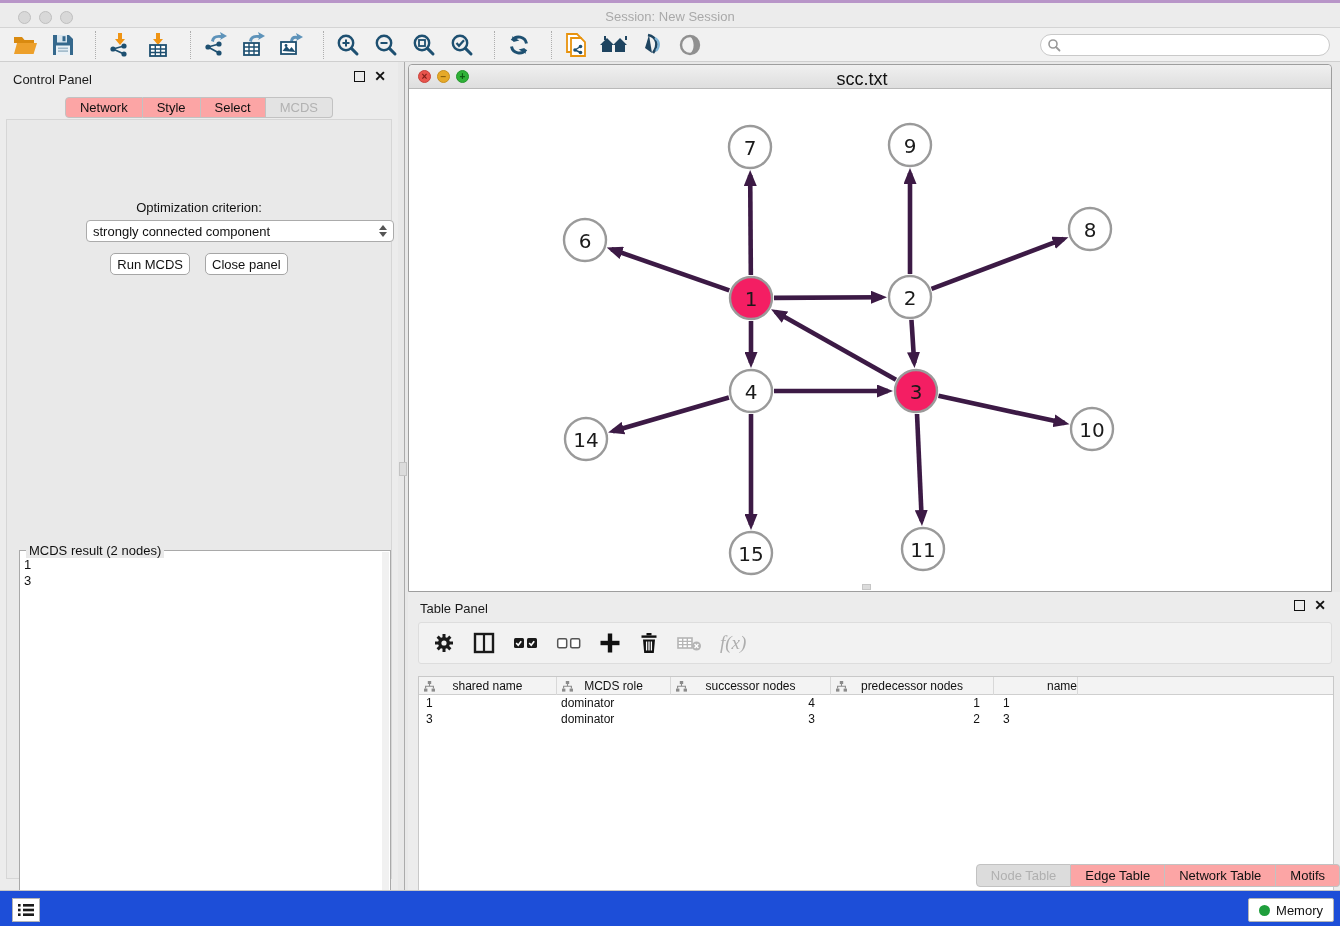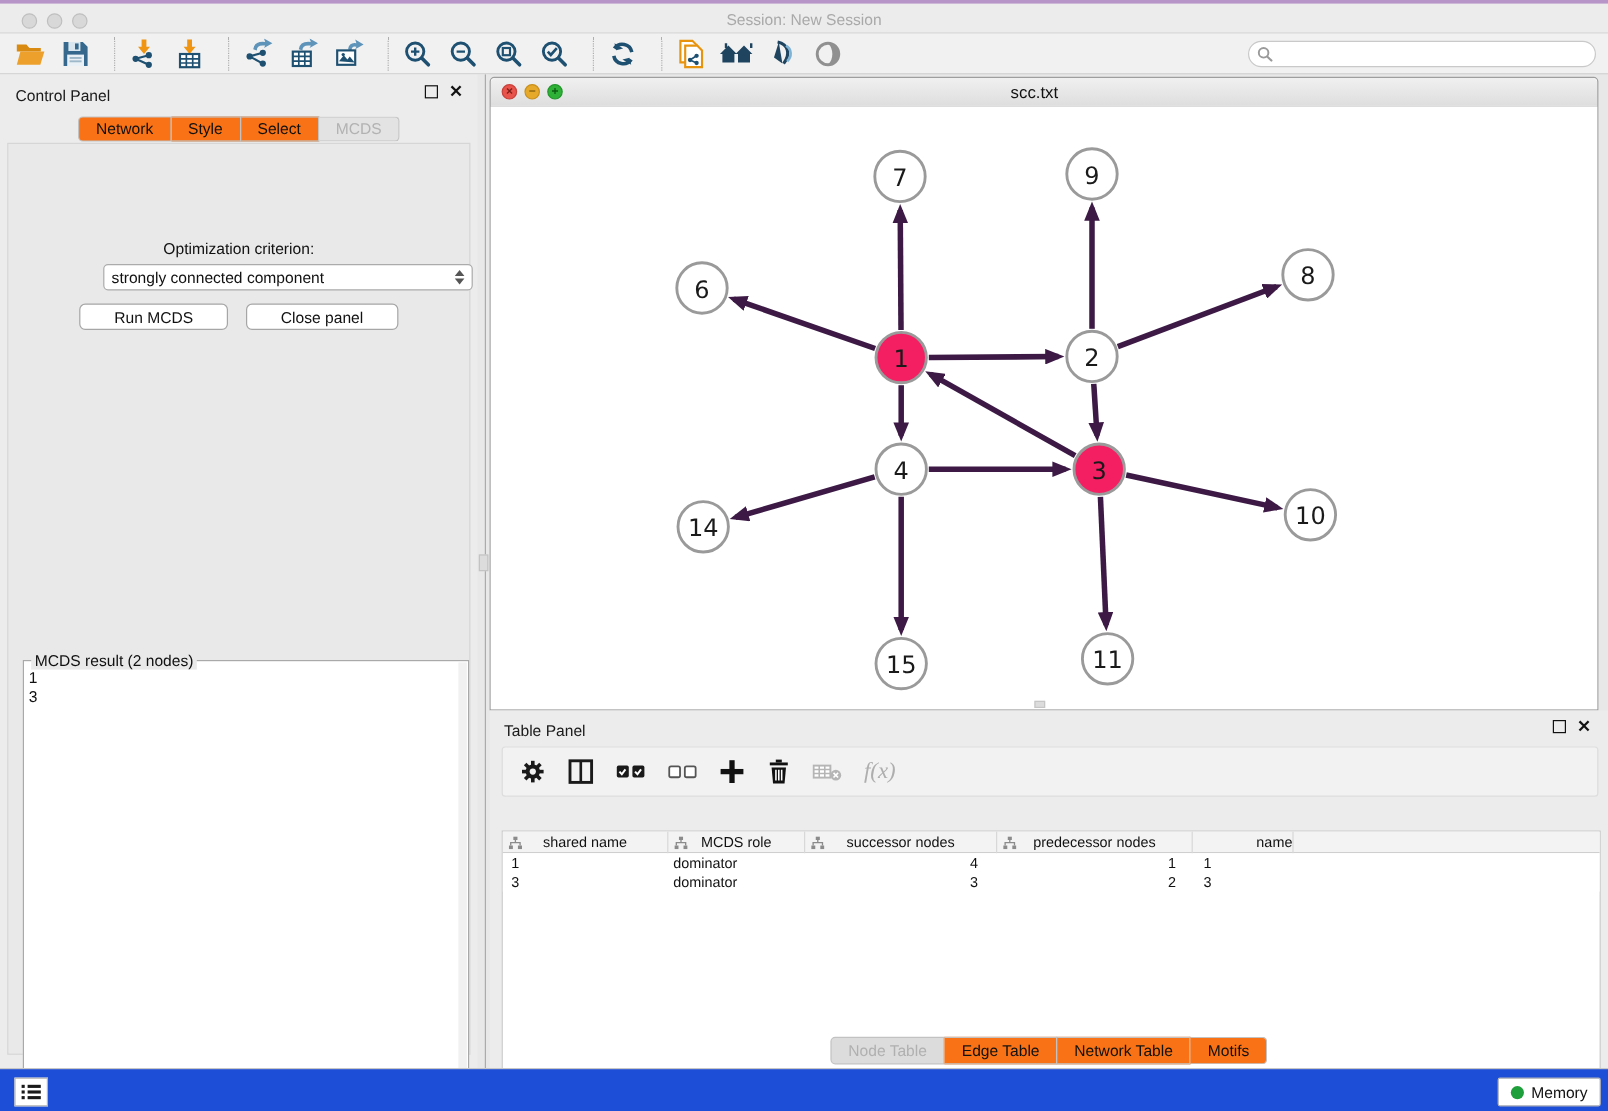--- a/index.html
+++ b/index.html
@@ -31,84 +31,84 @@
   
   .cpanel { position:absolute; left:0; top:62px; width:398px; height:828px; background:#ececec; }
   .cpanel-hdr { position:absolute; left:0; top:0; width:100%; height:34px;text-decoration:underline; }
   .cpanel-title { position:absolute; left:13px; top:10px; font-size:13px; color:#1a1a1a; }
   .panel-icons { position:absolute; right:12px; top:9px; display:flex; gap:9px; align-items:center; }
   .float-ic { width:11px; height:11px; border:1.6px solid #111; background:transparent; }
   .close-ic { font-size:14px; font-weight:bold; color:#111; line-height:11px; }
 
   .tabrow { position:absolute; left:0; top:35px; width:100%; display:flex; justify-content:center; }
   .tabseg { display:flex; }
-  .tab { height:21px; padding:0 14px; display:flex; align-items:center; font-size:13px; background:#f97316;
+  .tab { height:21px; padding:0 14px; display:flex; align-items:center; font-size:13px; background:#fca5a5;
     border:1px solid #c2c2c2; border-left:none; color:#111; }
   .tab:first-child { border-left:1px solid #c2c2c2; border-radius:4px 0 0 4px; }
   .tab:last-child { border-radius:0 4px 4px 0; }
   .tab.sel-gray { background:#e3e3e3; color:#b2b2b2; }
 
   .cpanel-content { position:absolute; left:6px; top:57px; width:386px; height:760px; background:#e9e9e9;
     border:1px solid #d6d6d6; }
   .opt-label { position:absolute; left:0; width:100%; top:80px; text-align:center; font-size:13px; color:#111; }
   .dropdown { position:absolute; left:38px; top:100px; width:308px; height:22px; background:#fff;
     border:1px solid #ababab; border-radius:4px; display:flex; align-items:center; padding:0 6px; font-size:13px; color:#111;margin-left:41px; }
   .dd-stepper { margin-left:auto; display:flex; flex-direction:column; gap:2px; align-items:center; }
   .dd-up { width:0; height:0; border-left:4px solid transparent; border-right:4px solid transparent; border-bottom:5px solid #555; }
   .dd-down { width:0; height:0; border-left:4px solid transparent; border-right:4px solid transparent; border-top:5px solid #555; }
   .btnrow { position:absolute; left:0; top:133px; width:100%; display:flex; justify-content:center; gap:15px; }
-  .pbtn { height:22px; padding:0 28px; background:#fff; border:1px solid #a6a6a6; border-radius:5px;
+  .pbtn { height:22px; padding:0 6px; background:#fff; border:1px solid #a6a6a6; border-radius:5px;
     font-size:13px; color:#111; display:flex; align-items:center; }
 
   .resultbox { position:absolute; left:12px; top:430px; width:372px; height:380px; border:1px solid #a9a9a9; background:#fff; }
   .result-legend { position:absolute; left:6px; top:-8px; background:#e9e9e9; padding:0 3px; font-size:13px; color:#111; }
   .result-text { position:absolute; left:4px; top:6px; right:12px; bottom:4px; font-size:13px; color:#111;
     white-space:pre; overflow:hidden; line-height:16px; }
   .result-scroll { position:absolute; right:1px; top:1px; width:7px; bottom:1px; background:#f1f1f1; }
 
   
   .netwin { position:absolute; left:408px; top:64px; width:924px; height:528px; border:1px solid #9e9e9e;
     background:#fff; border-radius:4px 4px 0 0; }
   .netwin-titlebar { position:absolute; left:0; top:0; width:100%; height:24px;
     background:linear-gradient(#f0f0f0,#dedede); border-bottom:1px solid #b9b9b9; border-radius:4px 4px 0 0; }
   .net-traffic { position:absolute; left:9px; top:5px; display:flex; gap:6px; }
   .ntl { width:13px; height:13px; border-radius:50%; font-size:10px; font-weight:bold; display:flex;
     align-items:center; justify-content:center; line-height:1; }
   .ntl.red { background:#e8544c; border:1px solid #c8423c; color:#7e1d17; }
   .ntl.yel { background:#e6a929; border:1px solid #c9901c; color:#8a620c; }
   .ntl.grn { background:#2fb137; border:1px solid #23962c; color:#0d5c12; }
-  .netwin-title { position:absolute; left:0; right:16px; top:4px; text-align:center; font-size:14px; color:#111; }
+  .netwin-title { position:absolute; left:0; right:16px; top:4px; text-align:center; font-size:18px; color:#111; }
   .canvas { position:absolute; left:0; top:24px; width:922px; height:502px; background:#fff; overflow:hidden; }
   .canvas svg text { font-family:"DejaVu Sans", sans-serif; }
   .canvas-grip { position:absolute; left:453px; bottom:1px; width:9px; height:6px; background:#dcdcdc; border:1px solid #c6c6c6; }
 
   
   .tpanel { position:absolute; left:408px; top:592px; width:932px; height:298px; background:#ececec; }
   .tpanel-title { position:absolute; left:12px; top:9px; font-size:13px; color:#1a1a1a; }
   .tpanel .panel-icons { right:14px; top:8px; }
   .ttoolbar { position:absolute; left:10px; top:30px; width:914px; height:42px; background:#f2f2f2;
     border:1px solid #dddddd; border-radius:3px; display:flex; align-items:center; padding-left:14px; gap:17px; }
   .tti { height:28px; display:flex; align-items:center; justify-content:center; }
   .fx { font-family:"Liberation Serif", serif; font-style:italic; font-size:19px; color:#aeaeae; }
 
-  .datatable { position:absolute; left:10px; top:100px; width:916px; height:220px; background:#fff; border:1px solid #c8c8c8; }
+  .datatable { position:absolute; left:10px; top:84px; width:916px; height:220px; background:#fff; border:1px solid #c8c8c8; }
   .thead { display:flex; height:18px; border-bottom:1px solid #cfcfcf; background:#f3f3f3; }
   .thcell { position:relative; height:18px; border-right:1px solid #d8d8d8; display:flex; align-items:center;
     justify-content:center; font-size:12px; color:#111; }
   .thcell .hicon { position:absolute; left:5px; top:4px; }
   .c0 { width:138px; } .c1 { width:114px; } .c2 { width:160px; } .c3 { width:163px; } .c4 { width:84px;justify-content:flex-end; }
   .trow { display:flex; height:16px; background:#fff; }
   .tcell { height:16px; display:flex; align-items:center; font-size:12px; color:#111; }
   .al0 { justify-content:flex-start; padding-left:7px; }
   .al1 { justify-content:flex-start; padding-left:4px; }
   .ar2 { justify-content:flex-end; padding-right:16px; }
   .ar3 { justify-content:flex-end; padding-right:14px; }
   .al4 { justify-content:flex-start; padding-left:9px; }
 
-  .ttabs { position:absolute; left:0; width:100%; top:272px; display:flex; justify-content:center; }
+  .ttabs { position:absolute; left:0; width:100%; top:272px; display:flex; justify-content:flex-end; }
   .ttabs .tab { height:23px; }
   .ttabs .tab.sel-gray { background:#dcdcdc; color:#b0b0b0; }
 
   
   .statusbar { position:absolute; left:0; top:890px; width:1340px; height:36px; background:#1d4ed8; border-top:1px solid #c6c6c6; }
   .listbtn { position:absolute; left:12px; top:7px; width:28px; height:24px; background:#fff; border:1px solid #b5b5b5;
     display:flex; align-items:center; justify-content:center; }
   .membtn { position:absolute; right:6px; top:7px; height:24px; background:#fff; border:1px solid #b5b5b5;
     border-radius:2px; display:flex; align-items:center; gap:6px; padding:0 10px; font-size:13px; color:#111; }
   .memdot { width:11px; height:11px; border-radius:50%; background:#1f9e3c; }

